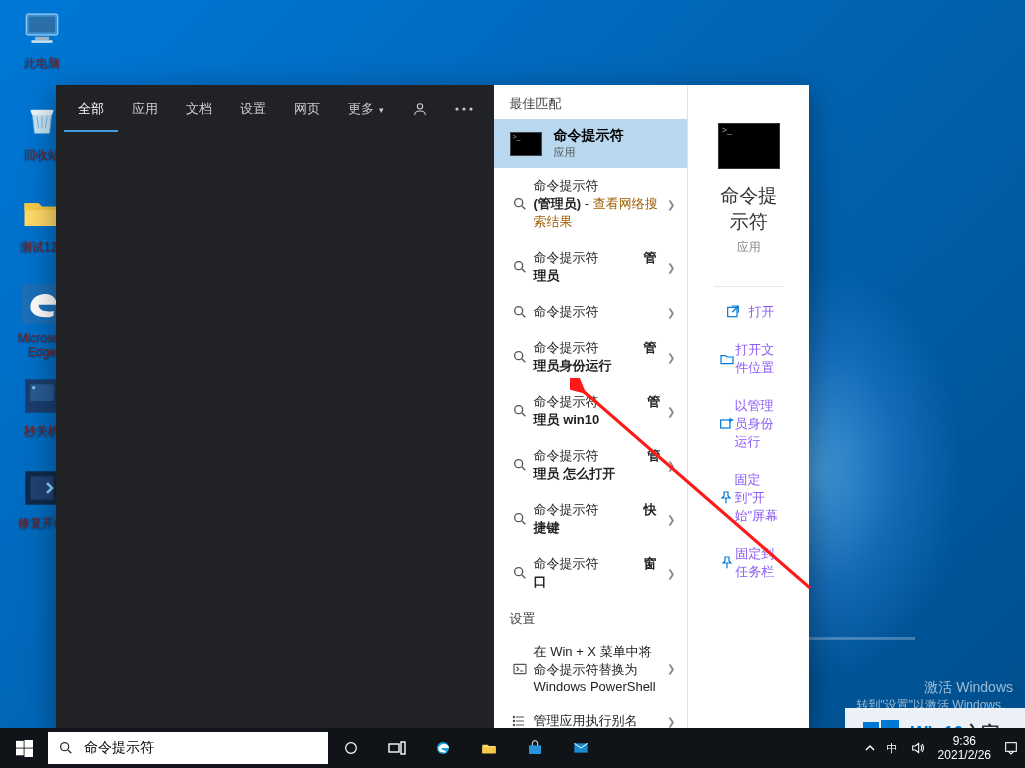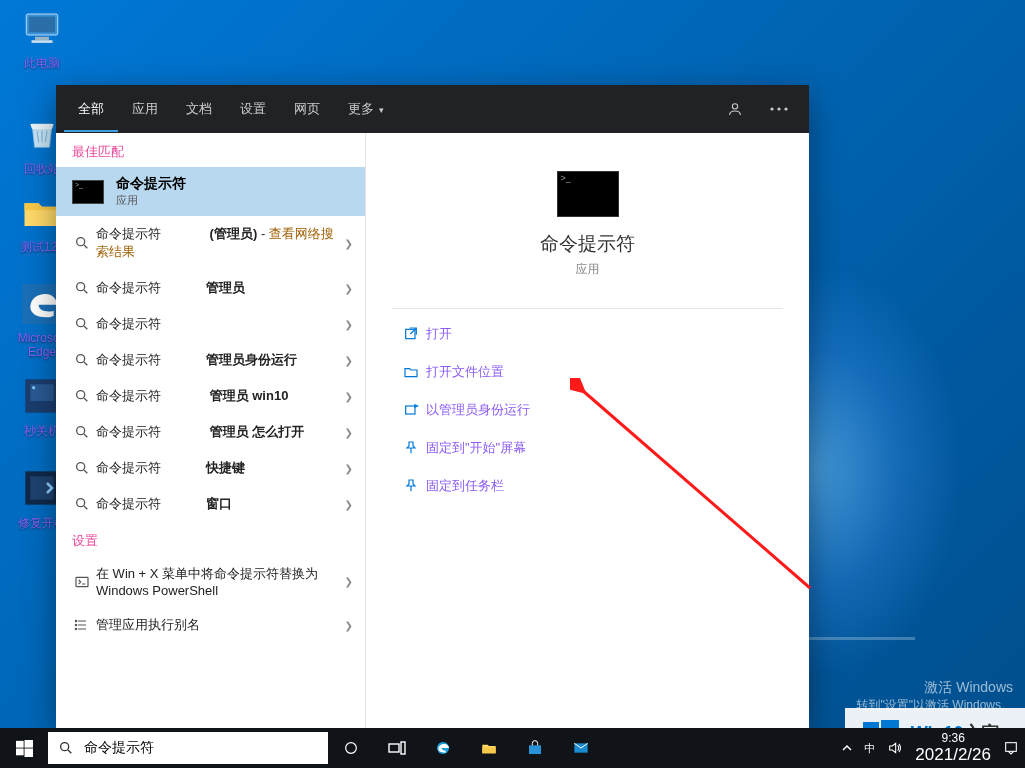--- a/index.html
+++ b/index.html
@@ -13,21 +13,21 @@
   filter: blur(2px);
 }
 .desktop-window {
   position: absolute; right: 110px; top: 300px; width: 110px; height: 340px;
   border-left: 3px solid rgba(255,255,255,0.55);
   border-bottom: 3px solid rgba(255,255,255,0.25);
 }
 
 
 .desktop { position: absolute; top: 0; left: 0; width: 100%; height: calc(100% - 40px); }
-.desk-icon { width: 76px; text-align: center; position: absolute; color: #8b5cf6; font-size: 12px; text-shadow: 0 1px 2px rgba(0,0,0,0.5); }
+.desk-icon { width: 76px; text-align: center; position: absolute; color: #7f1d1d; font-size: 12px; text-shadow: 0 1px 2px rgba(0,0,0,0.5); }
 .desk-icon .ico { width: 44px; height: 44px; margin: 0 auto 4px; display: flex; align-items: center; justify-content: center; }
 .desk-icon .lbl { display: block; padding: 1px 2px; }
 
 
 .taskbar {
   position: absolute; bottom: 0; left: 0; right: 0; height: 40px;
   background: #101318; display: flex; align-items: center; color: #fff;
 }
 .start-btn { width: 48px; height: 40px; display: flex; align-items: center; justify-content: center; }
 .start-btn svg { width: 17px; height: 17px; }
@@ -40,37 +40,37 @@
 }
 .task-icons { display: flex; align-items: center; }
 .task-icons > div { width: 46px; height: 40px; display: flex; align-items: center; justify-content: center; color: #fff; }
 .tray { margin-left: auto; display: flex; align-items: center; font-size: 12px; color: #fff; }
 .tray > div { padding: 0 6px; height: 40px; display: flex; flex-direction: column; align-items: center; justify-content: center; }
 
 
 .search-panel {
   position: absolute; bottom: 40px; left: 56px; width: 753px; height: 643px;
   background: #202226; color: #fff; box-shadow: 0 8px 30px rgba(0,0,0,0.4);
-  display: flex; flex-direction: column;
+  display: flex; 
 }
 .sp-tabs {
   height: 48px; display: flex; align-items: center; padding: 0 8px;
   background: #202226; font-size: 13px;
 }
 .sp-tab { padding: 14px 14px 12px; color: #ccc; border-bottom: 2px solid transparent; cursor: default; }
 .sp-tab.active { color: #fff; border-bottom-color: #419bdf; }
 .sp-tab.more::after { content: "▾"; font-size: 9px; margin-left: 5px; }
 .sp-tabs-spacer { flex: 1; }
 .sp-user, .sp-dots { width: 44px; display: flex; justify-content: center; color: #ccc; }
 
 .sp-body { flex: 1; display: flex; background: #fff; color: #000; overflow: hidden; }
 .sp-left { width: 310px; border-right: 1px solid #e3e3e3; overflow-y: auto; }
 .sp-right { flex: 1; padding: 24px 26px; position: relative; }
 
-.sect-header { font-size: 13px; padding: 10px 16px 6px; color: #ec4899; }
+.sect-header { font-size: 13px; padding: 10px 16px 6px; color: #404040; }
 .best-match {
   display: flex; align-items: center; padding: 8px 16px; background: #b7d8ef;
 }
 .best-match .thumb { width: 32px; height: 24px; background: #000; border: 1px solid #444; margin-right: 12px; position: relative; }
 .best-match .thumb::before { content: ">_"; position: absolute; left: 2px; top: 0; font-size: 7px; color: #aaa; }
 .best-match .ttitle { font-size: 14px; color: #000; font-weight: 600; }
 .best-match .tsub { font-size: 11px; color: #555; }
 
 .res-item {
   display: flex; align-items: center; padding: 9px 12px; font-size: 13px; color: #222;
@@ -123,21 +123,21 @@
       <svg viewBox="0 0 48 48" width="42" height="42">
           <rect x="6" y="8" width="36" height="24" rx="2" fill="#3a93d8" stroke="#cfe8fb"></rect>
           <rect x="9" y="11" width="30" height="18" fill="#2b6fa8"></rect>
           <rect x="16" y="34" width="16" height="4" fill="#9bb4c6"></rect>
           <rect x="12" y="38" width="24" height="3" fill="#cfe0ee"></rect>
         </svg>
     </div>
     <span class="lbl">此电脑</span>
   </div>
 
-  <div class="desk-icon" style="left:4px; top:112px;">
+  <div class="desk-icon" style="left:4px; top:98px;">
     <div class="ico">
       <svg viewBox="0 0 48 48" width="40" height="40">
           <path d="M12 12h24l-3 28H15z" fill="#c7e6f7" stroke="#7fb8de"></path>
           <path d="M10 12h28l-2 6H12z" fill="#eaf5fc"></path>
           <path d="M18 20l2 14M24 20v14M30 20l-2 14" stroke="#6aa7cf" fill="none"></path>
         </svg>
     </div>
     <span class="lbl">回收站</span>
   </div>
 
@@ -468,21 +468,21 @@
       </div>
     <div style="font-size:11px">中</div>
     <div>
         <svg class="svg-i" viewBox="0 0 24 24" fill="none" stroke="#fff" stroke-width="1.6">
           <path d="M4 9h4l5-4v14l-5-4H4z"></path>
           <path d="M16 8c2 2 2 6 0 8M18 6c3 3 3 9 0 12"></path>
         </svg>
       </div>
     <div>
       <div>9:36</div>
-      <div style="font-size:17px">2021/2/26</div>
+      <div style="font-size:12px">2021/2/26</div>
     </div>
     <div>
         <svg class="svg-i" viewBox="0 0 24 24" fill="none" stroke="#fff" stroke-width="1.6">
           <rect x="4" y="4" width="16" height="13"></rect>
           <path d="M8 17l4 4 4-4"></path>
         </svg>
       </div>
   </div>
 </div>
 

